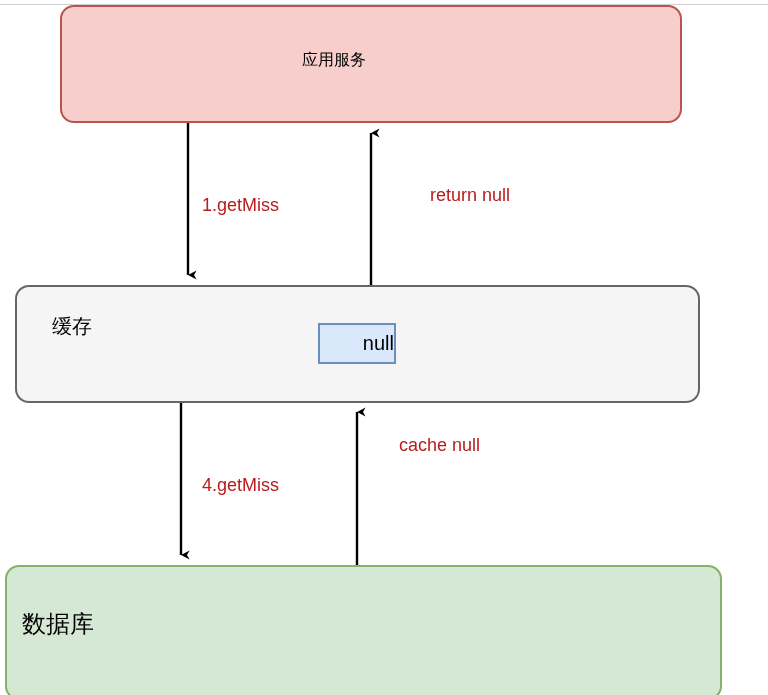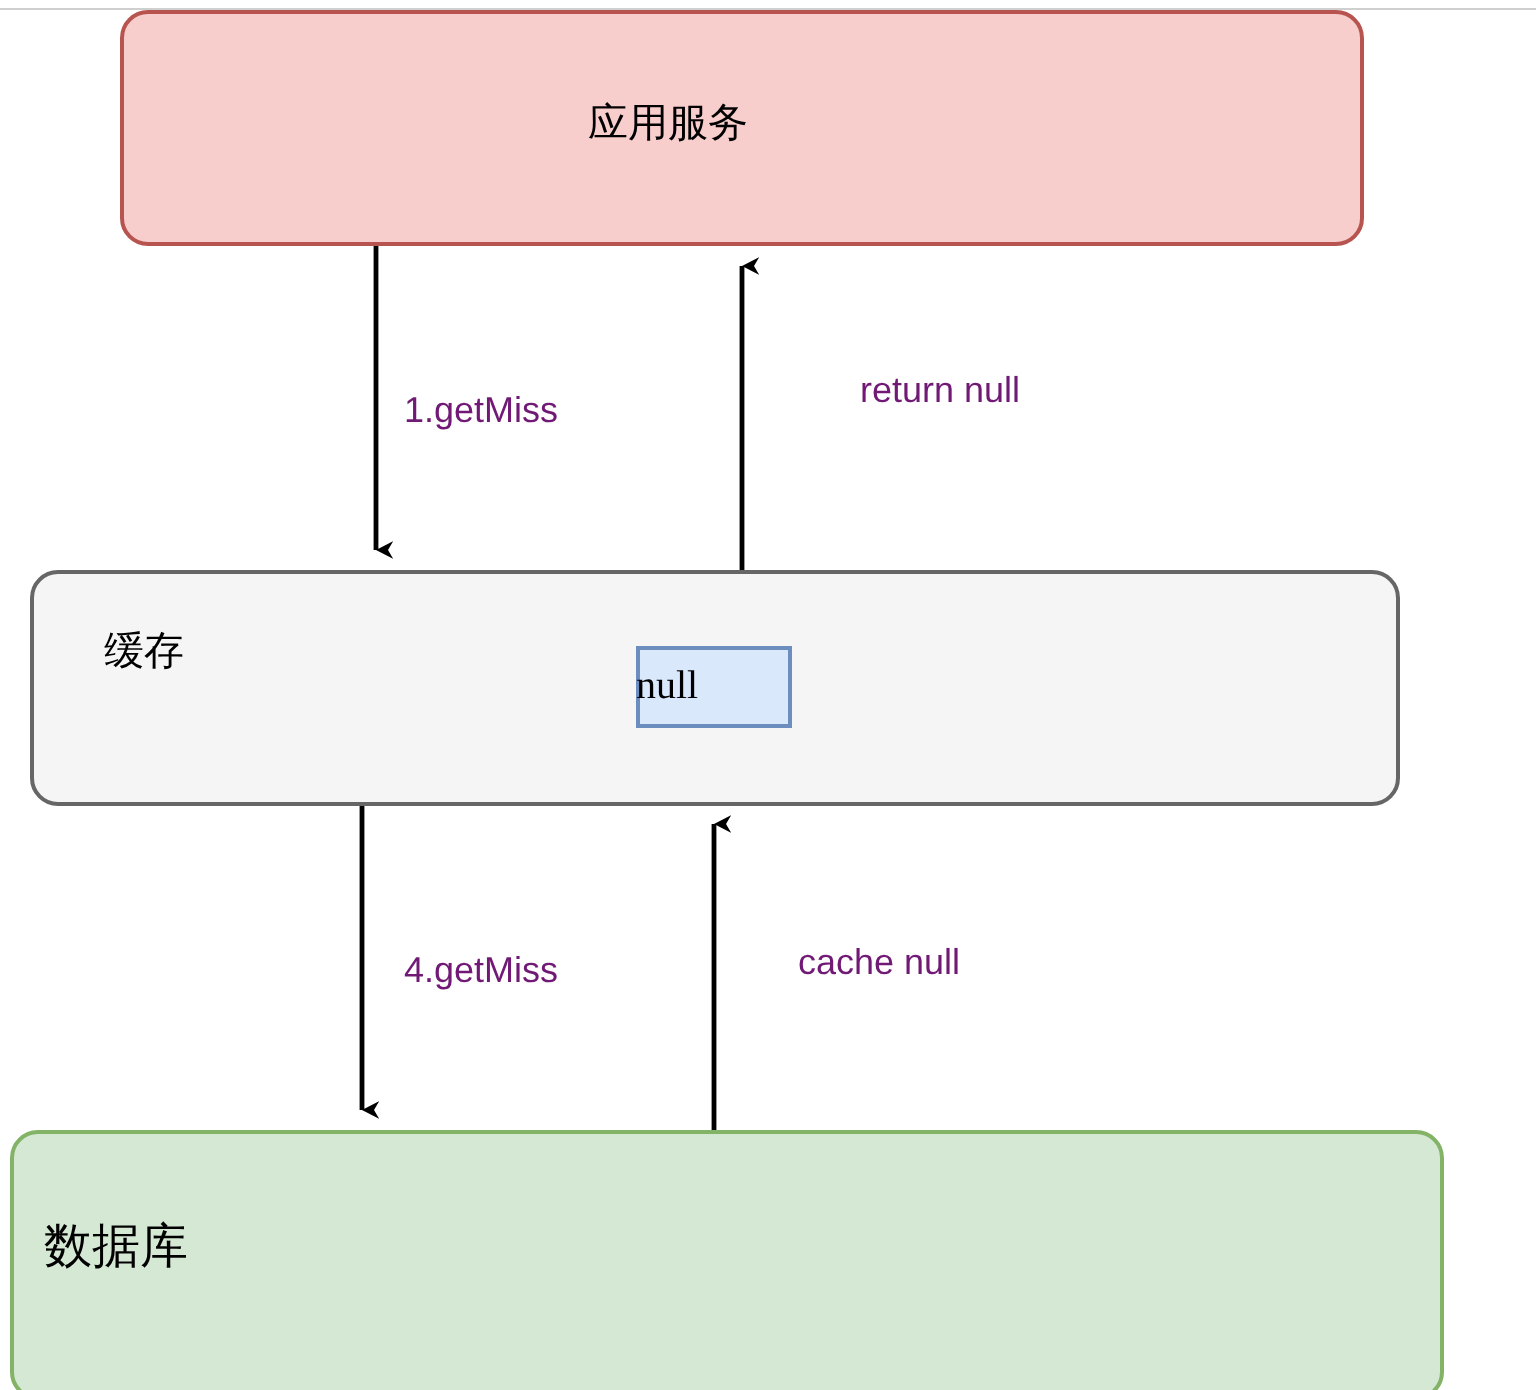--- a/index.html
+++ b/index.html
@@ -49,21 +49,21 @@
     width: 622px;
     height: 118px;
     background: #f8cecc;
     border-color: #b85450;
   }
   #label-app {
     left: 60px;
     top: 52px;
     width: 548px;
     text-align: center;
-    font-size: 20px;
+    font-size: 16px;
   }
   
   #node-cache {
     left: 15px;
     top: 285px;
     width: 685px;
     height: 118px;
     background: #f5f5f5;
     border-color: #666666;
   }
@@ -81,50 +81,49 @@
     width: 78px;
     height: 41px;
     background: #dae8fc;
     border: 2px solid #6c8ebf;
     border-radius: 0;
   }
   #label-null {
     left: 318px;
     top: 333px;
     width: 76px;
-    text-align: left;
+    text-align: right;
     font-size: 20px;
-    font-family: Liberation Serif, serif;
   }
   
   #node-db {
     left: 5px;
     top: 565px;
     width: 717px;
     height: 135px;
     background: #d5e8d4;
     border-color: #82b366;
   }
   #label-db {
     left: 22px;
     top: 612px;
     font-size: 24px;
   }
   
   .edge-label {
     position: absolute;
-    color: #701a75;
+    color: #b91c1c;
     font-size: 18px;
     line-height: 1;
     white-space: nowrap;
   }
   #edge-label-getmiss1 { left: 202px; top: 196px; }
   #edge-label-returnnull { left: 430px; top: 186px; text-align: right; }
   #edge-label-getmiss2 { left: 202px; top: 476px; }
-  #edge-label-cachenull { left: 399px; top: 436px; margin-top: 36px; }
+  #edge-label-cachenull { left: 399px; top: 436px; }
   svg.edges {
     position: absolute;
     left: 0; top: 0;
     width: 768px;
     height: 695px;
     pointer-events: none;
   }
 </style>
 </head>
 <body>

